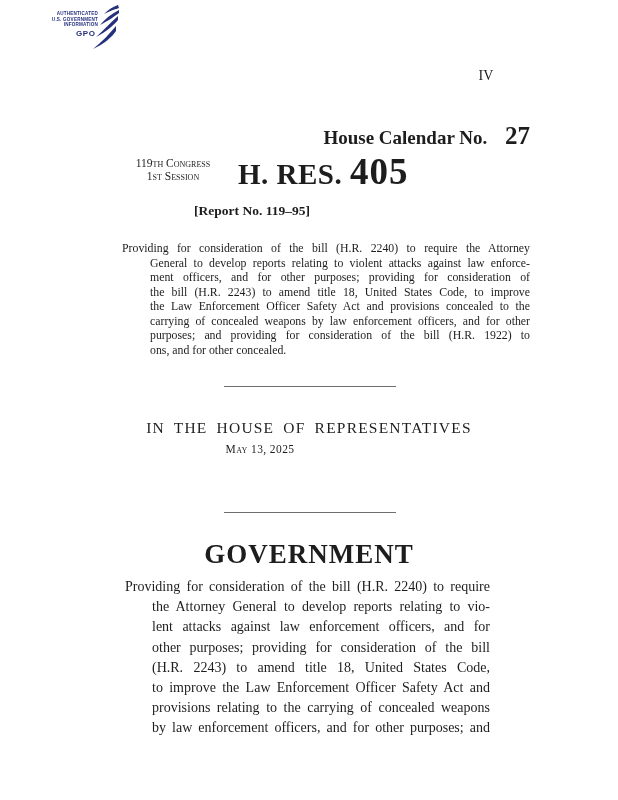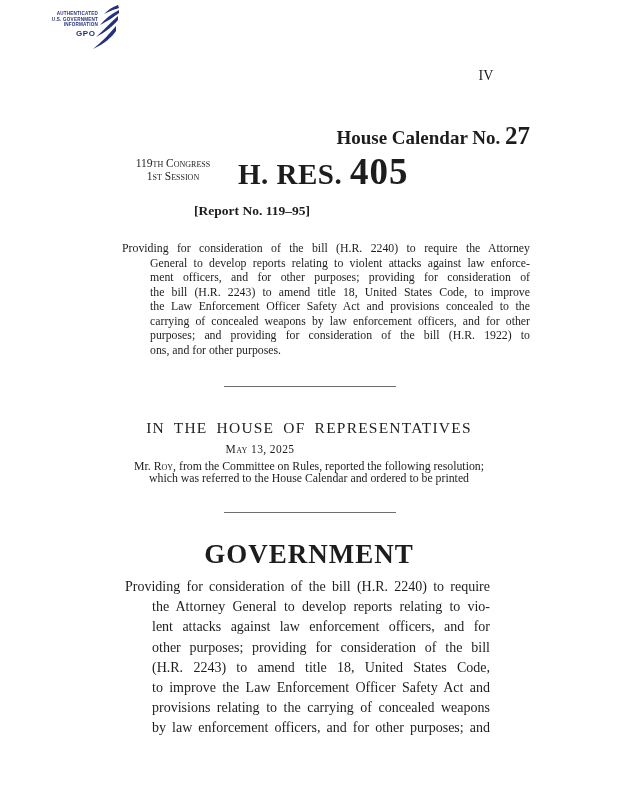--- a/index.html
+++ b/index.html
@@ -17,21 +17,21 @@
     font-size:4.6px; line-height:5.6px; letter-spacing:0.2px; }
   .gpo-word { position:absolute; left:36px; top:25px;
     font-family:"Liberation Sans",sans-serif; font-weight:bold;
     font-size:8px; letter-spacing:0.6px; }
   .gpo-eagle { position:absolute; left:52px; top:0; width:28px; height:47px; }
 
   .folio { position:absolute; left:470px; top:68px; width:32px; text-align:center; font-size:14px; }
 
   .calendar { position:absolute; top:123px; right:88px; font-weight:bold;
     font-size:19px; line-height:1; white-space:nowrap; }
-  .calendar .cal-num { font-size:25px; }
+  .calendar .cal-num { font-size:25px;margin-left:13px; }
 
   .congress-block { position:absolute; left:116px; top:157px; width:114px;
     text-align:center; font-size:11.5px; line-height:13px; }
 
   .hres { position:absolute; left:238px; top:147px; font-weight:bold;
     font-size:29px; line-height:1.35; white-space:nowrap; letter-spacing:0.5px; }
   .hres .bill-num { font-size:37px; letter-spacing:1px; }
 
   .report { position:absolute; left:0; top:203px; width:504px; text-align:center;
     font-weight:bold; font-size:13.5px; }
@@ -101,31 +101,27 @@
   <div class="report">[Report No. 119–95]</div>
 
   <div class="preamble jlines">
       <div class="tline">Providing for consideration of the bill (H.R. 2240) to require the Attorney</div>
       <div class="tline">General to develop reports relating to violent attacks against law enforce-</div>
       <div class="tline">ment officers, and for other purposes; providing for consideration of</div>
       <div class="tline">the bill (H.R. 2243) to amend title 18, United States Code, to improve</div>
       <div class="tline">the Law Enforcement Officer Safety Act and provisions concealed to the</div>
       <div class="tline">carrying of concealed weapons by law enforcement officers, and for other</div>
       <div class="tline">purposes; and providing for consideration of the bill (H.R. 1922) to</div>
-      <div class="tline">ons, and for other purposes.</div>
+      <div class="tline">ons, and for other concealed.</div>
     </div>
 
   <div class="center-rule rule-1"></div>
 
   <div class="house-heading">IN THE HOUSE OF REPRESENTATIVES</div>
   <div class="date-line sc">May 13, 2025</div>
-  <div class="attribution">
-    <div><span>Mr. </span><span class="sc">Roy</span><span>, from the Committee on Rules, reported the following resolution;</span></div>
-    <div>which was referred to the House Calendar and ordered to be printed</div>
-  </div>
 
   <div class="center-rule rule-2"></div>
 
   <div class="resolution-title">GOVERNMENT</div>
   <div class="body-text jlines">
       <div class="tline">Providing for consideration of the bill (H.R. 2240) to require</div>
       <div class="tline">the Attorney General to develop reports relating to vio-</div>
       <div class="tline">lent attacks against law enforcement officers, and for</div>
       <div class="tline">other purposes; providing for consideration of the bill</div>
       <div class="tline">(H.R. 2243) to amend title 18, United States Code,</div>

